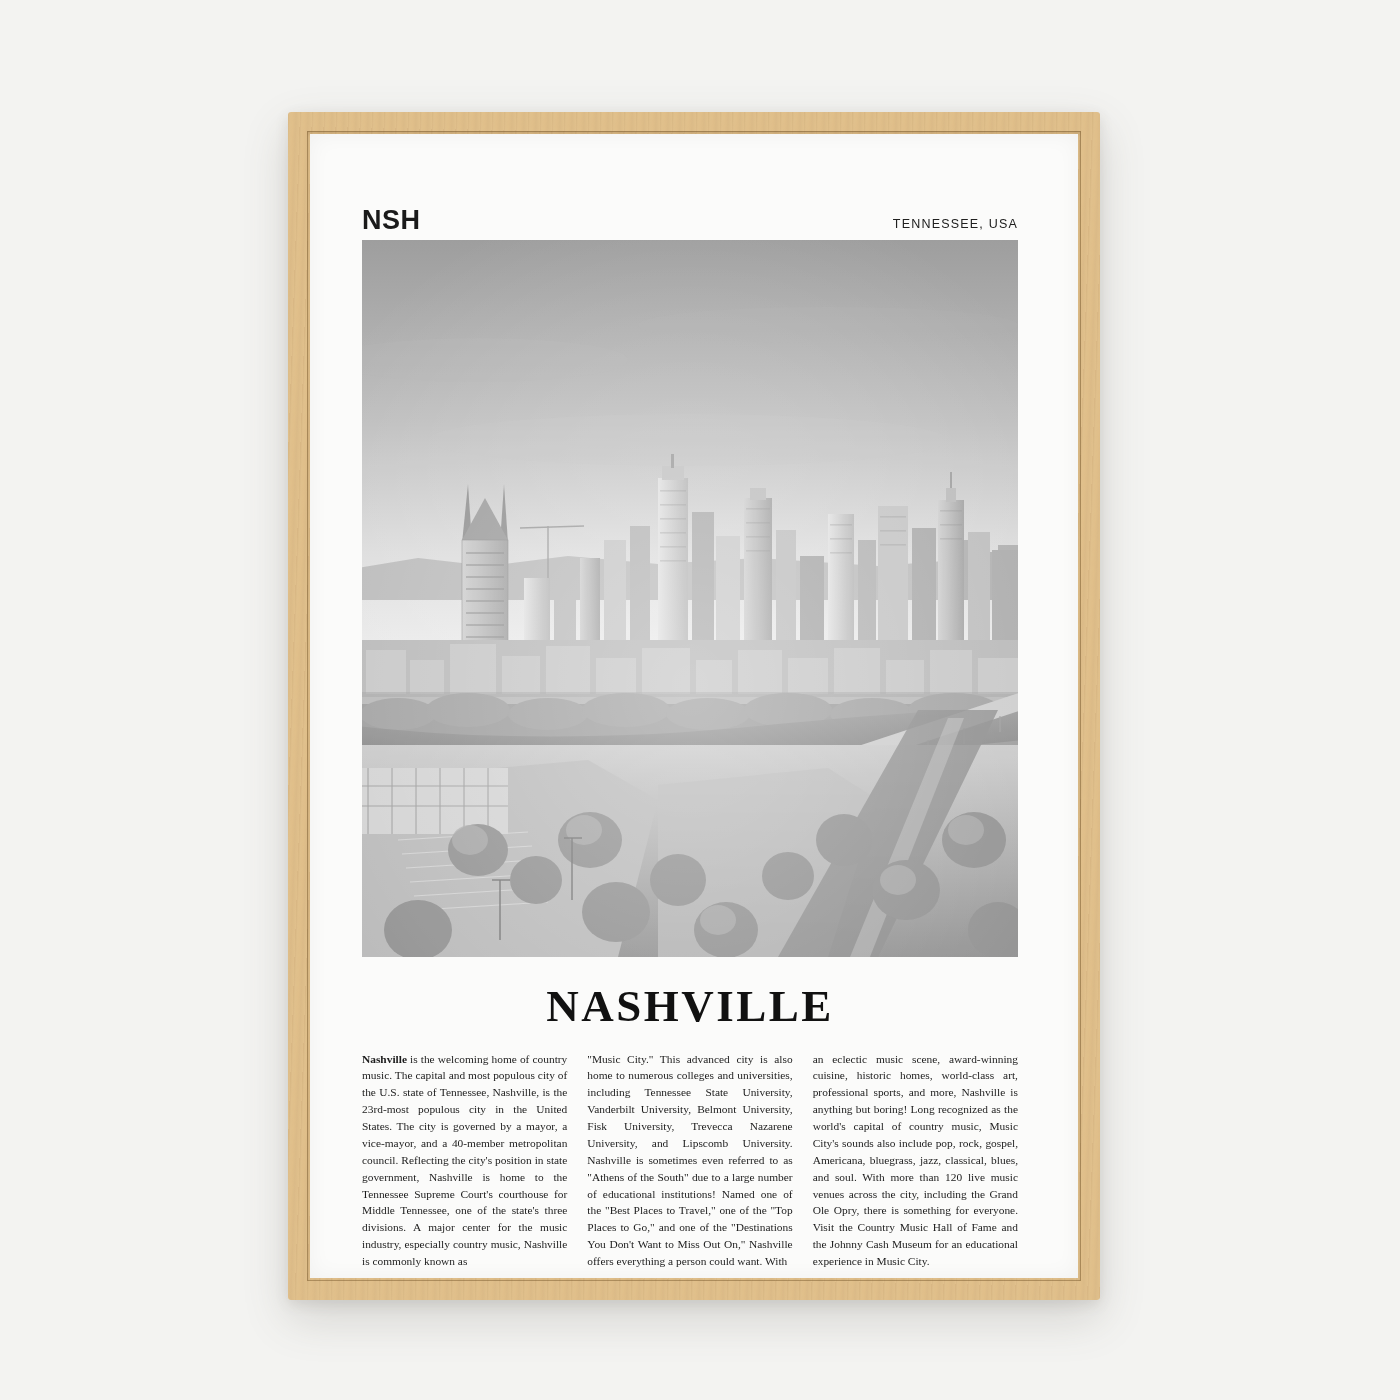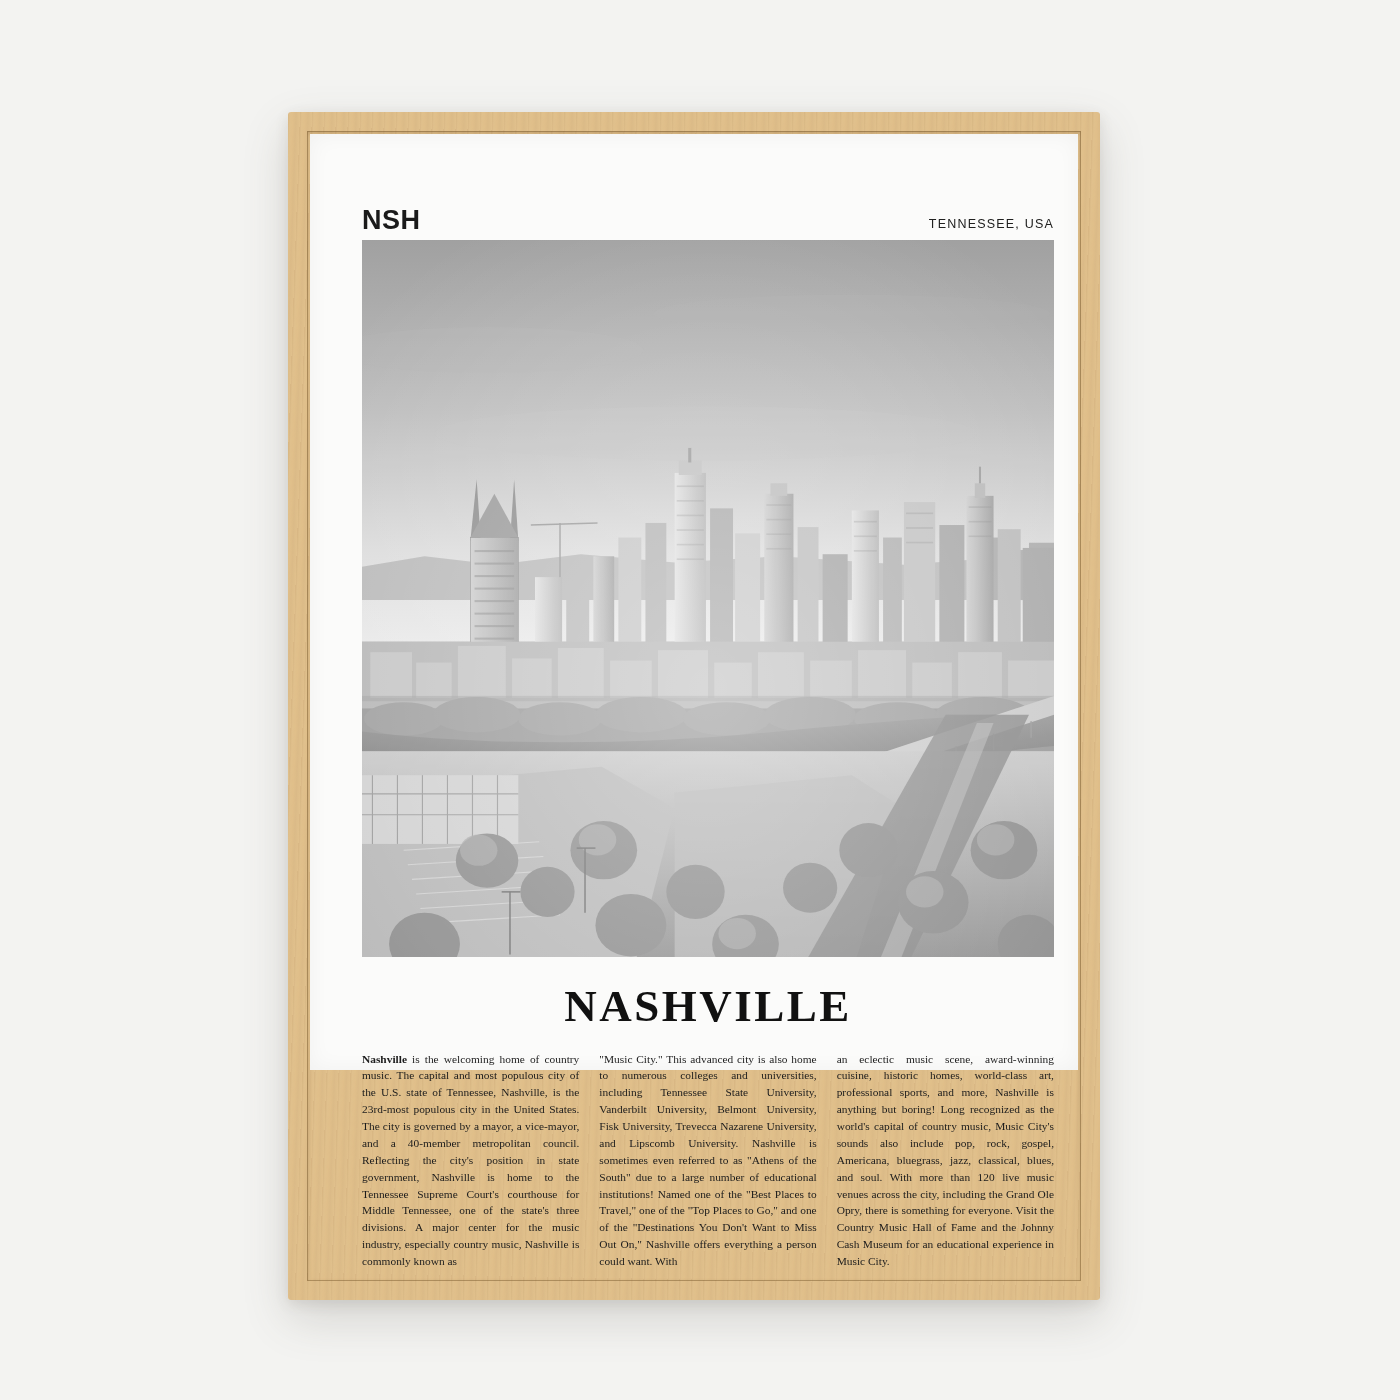--- a/index.html
+++ b/index.html
@@ -89,25 +89,25 @@
       inset 0 2px 5px rgba(110, 80, 40, 0.30);
     pointer-events: none;
   }
 
   
   #poster {
     position: absolute;
     left: 310px;
     top: 134px;
     width: 768px;
-    height: 936px;
+    height: 1144px;
     background: #fbfbfa;
     box-shadow: inset 0 0 22px rgba(0,0,0,0.045);
     box-sizing: border-box;
-    padding: 62px 24px 46px 52px;
+    padding: 62px 60px 46px 52px;
   }
 
   .poster-head {
     display: flex;
     align-items: flex-end;
     justify-content: space-between;
     padding: 0 0 6px 0;
   }
 
   #code {

